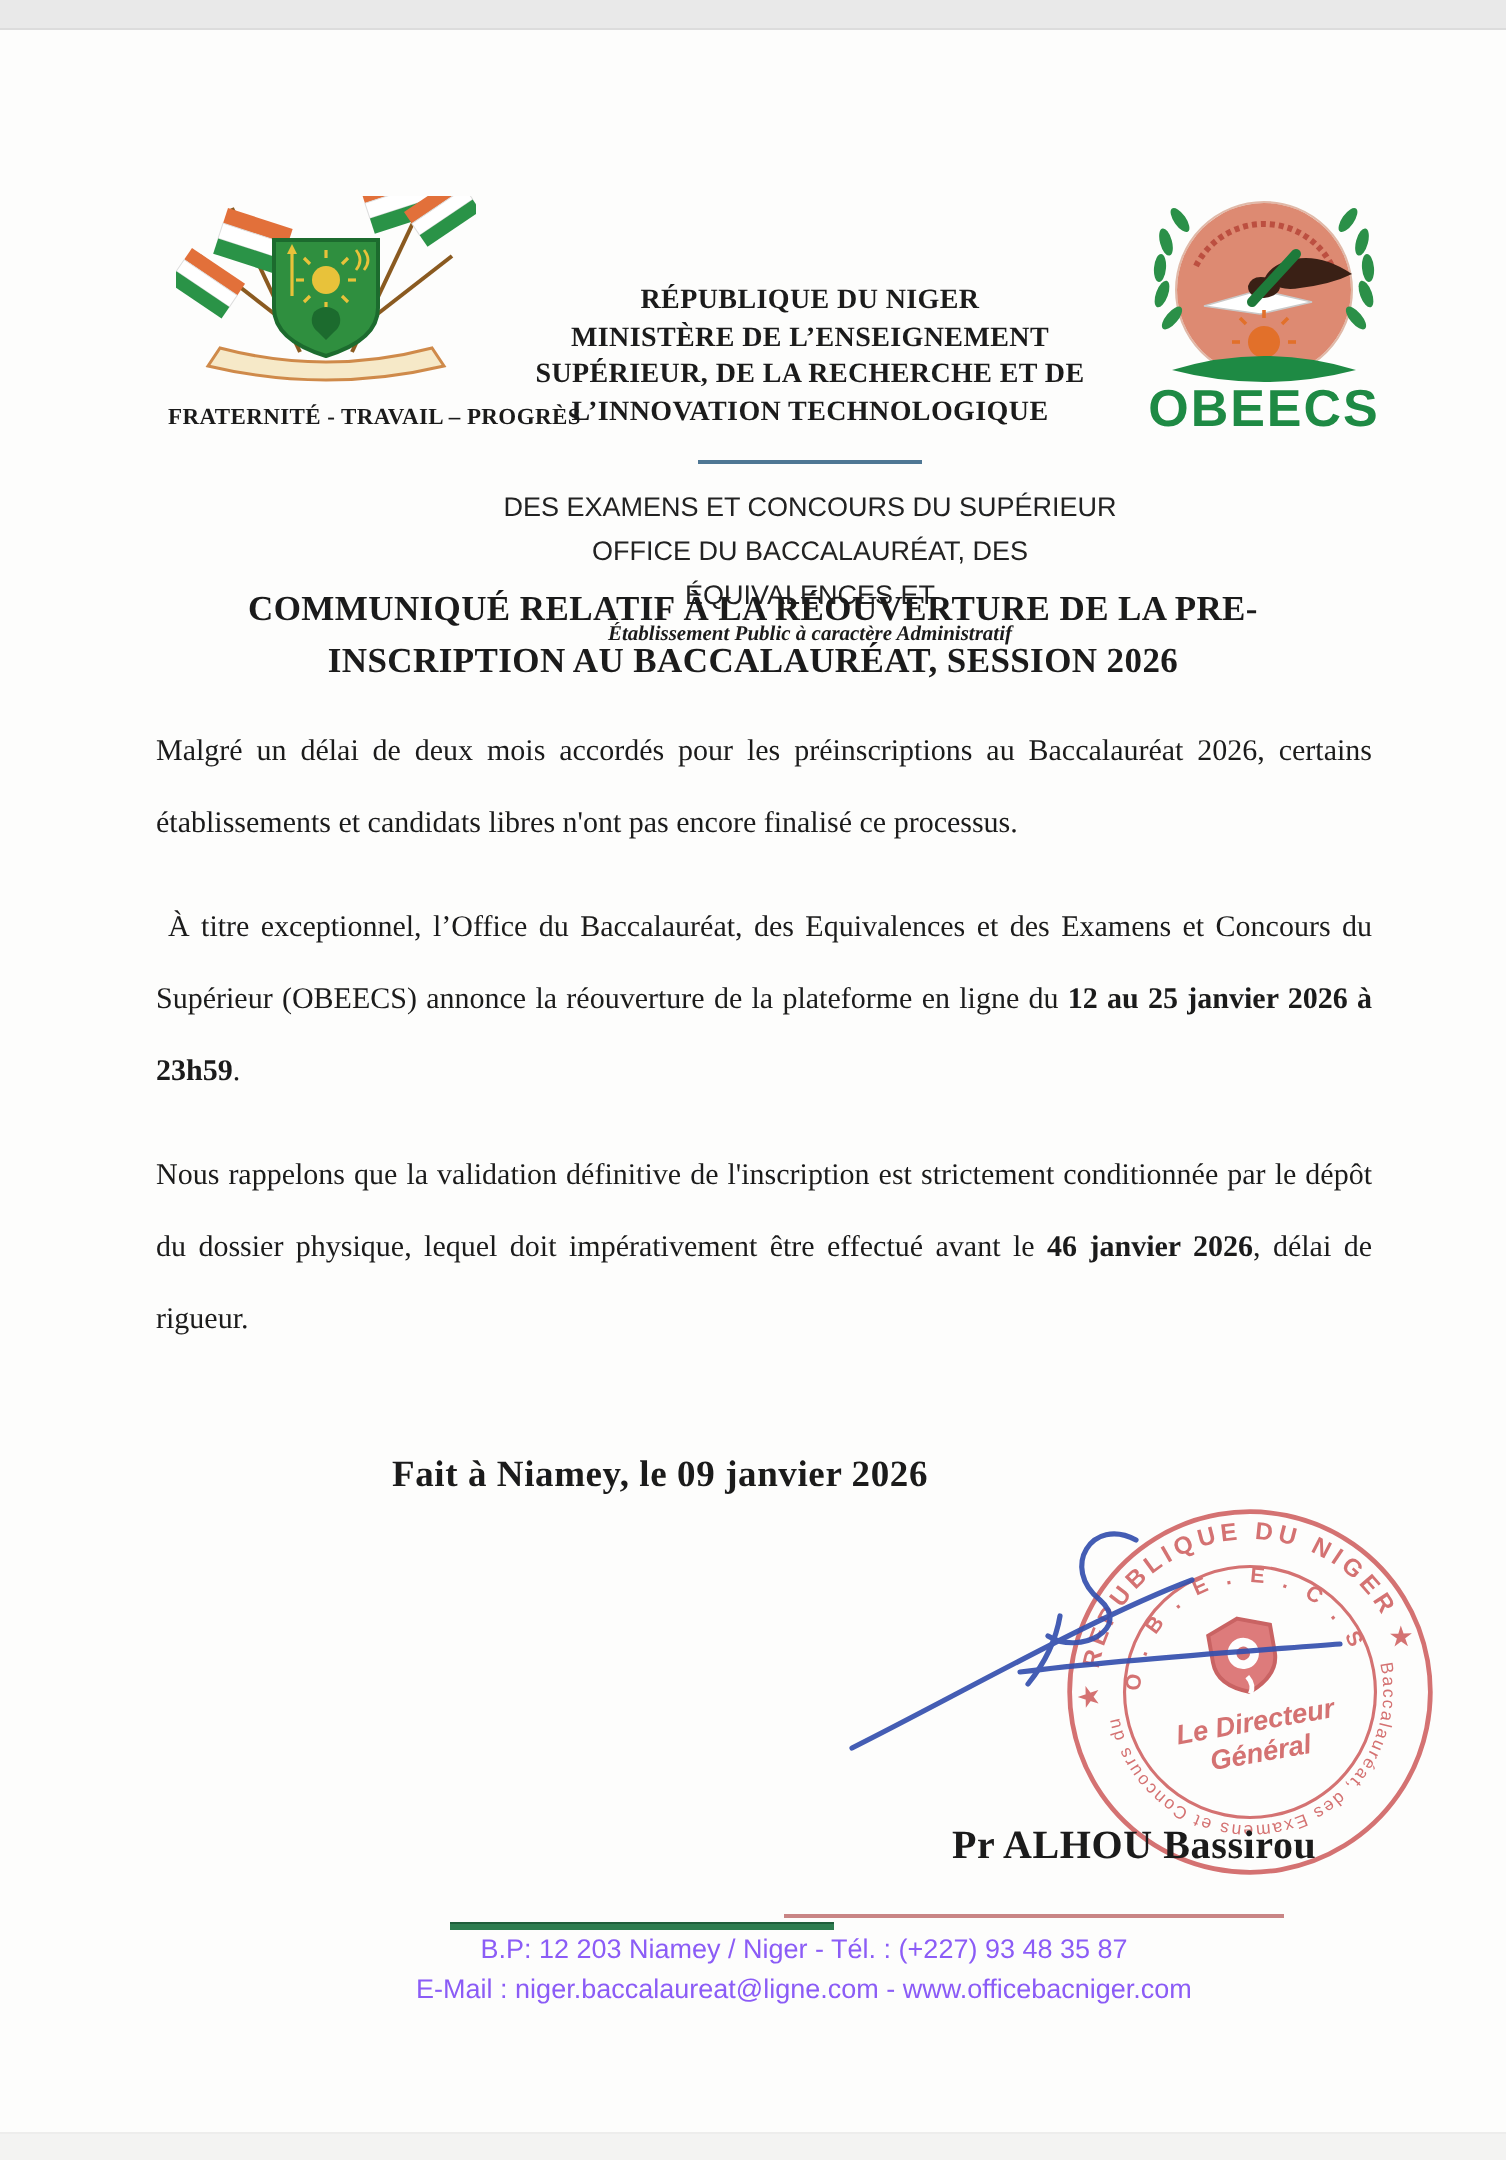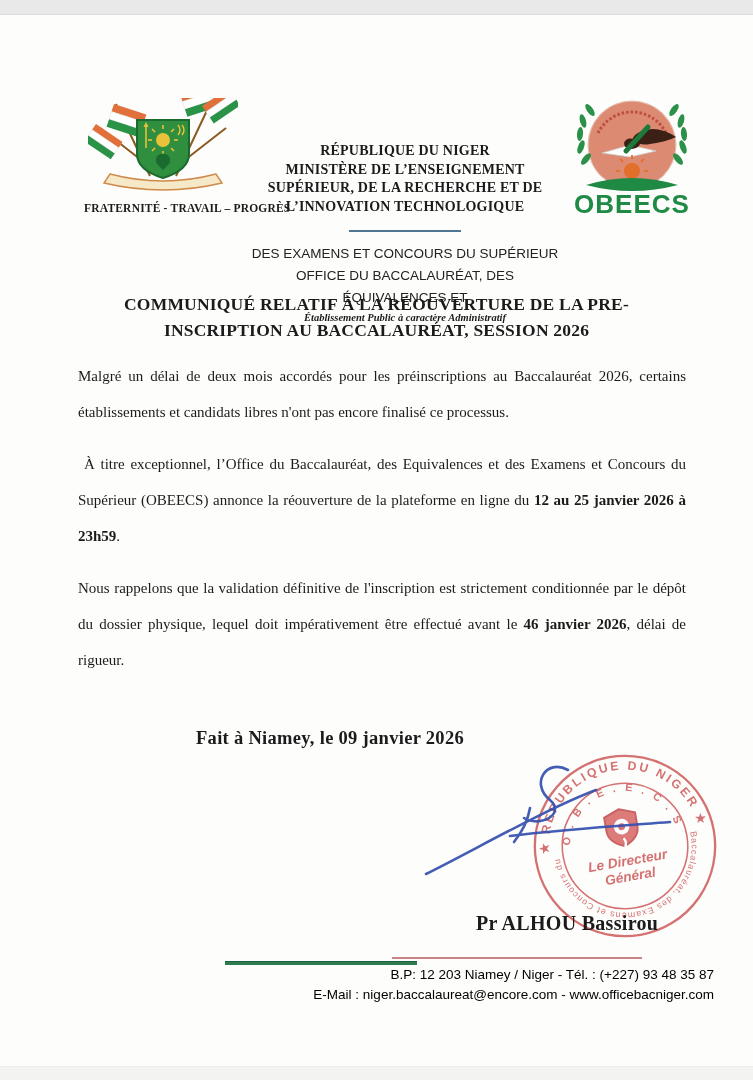--- a/index.html
+++ b/index.html
@@ -38,22 +38,22 @@
   
   .dateline{position:absolute;top:728px;left:0;width:660px;text-align:center;
     font-size:18.5px;font-weight:bold;letter-spacing:.3px;}
   .stamp-svg{position:absolute;left:527px;top:748px;width:196px;height:196px;opacity:.88;}
   .sign-svg{position:absolute;left:418px;top:756px;width:262px;height:132px;}
   .signer-name{position:absolute;left:476px;top:912px;font-size:20px;font-weight:bold;letter-spacing:.3px;white-space:nowrap;}
 
   
   .footer-line-green{position:absolute;left:225px;top:961px;width:192px;height:3px;background:#2e7d50;border-top:1px solid #1f5e3b;}
   .footer-line-red{position:absolute;left:392px;top:957px;width:250px;height:2px;background:#c98585;}
-  .footer-text{position:absolute;left:90px;top:965px;width:624px;text-align:right;
-    font-family:"Liberation Sans",sans-serif;font-size:13.5px;line-height:19.5px;color:#000000;}
+  .footer-text{position:absolute;left:90px;top:965px;width:624px;text-align:center;
+    font-family:"Liberation Sans",sans-serif;font-size:13.5px;line-height:19.5px;color:#8b5cf6;}
 </style>
 </head>
 <body>
 
 <div class="edge-strip top"></div>
 <div class="edge-strip bottom"></div>
 
 <div class="coat-wrap">
   <svg width="150" height="96" viewBox="0 0 150 96">
 
@@ -224,14 +224,14 @@
     <path d="M92 80 C 140 74 200 70 252 66"></path>
   </g>
 </svg>
 
 <div class="signer-name">Pr ALHOU Bassirou</div>
 
 <div class="footer-line-green"></div>
 <div class="footer-line-red"></div>
 <div class="footer-text">
   <div>B.P: 12 203 Niamey / Niger - Tél. : (+227) 93 48 35 87</div>
-  <div>E-Mail :  niger.baccalaureat@encore.com  -  www.officebacniger.com</div>
+  <div>E-Mail :  niger.baccalaureat@ligne.com  -  www.officebacniger.com</div>
 </div>
 
 </body></html>

